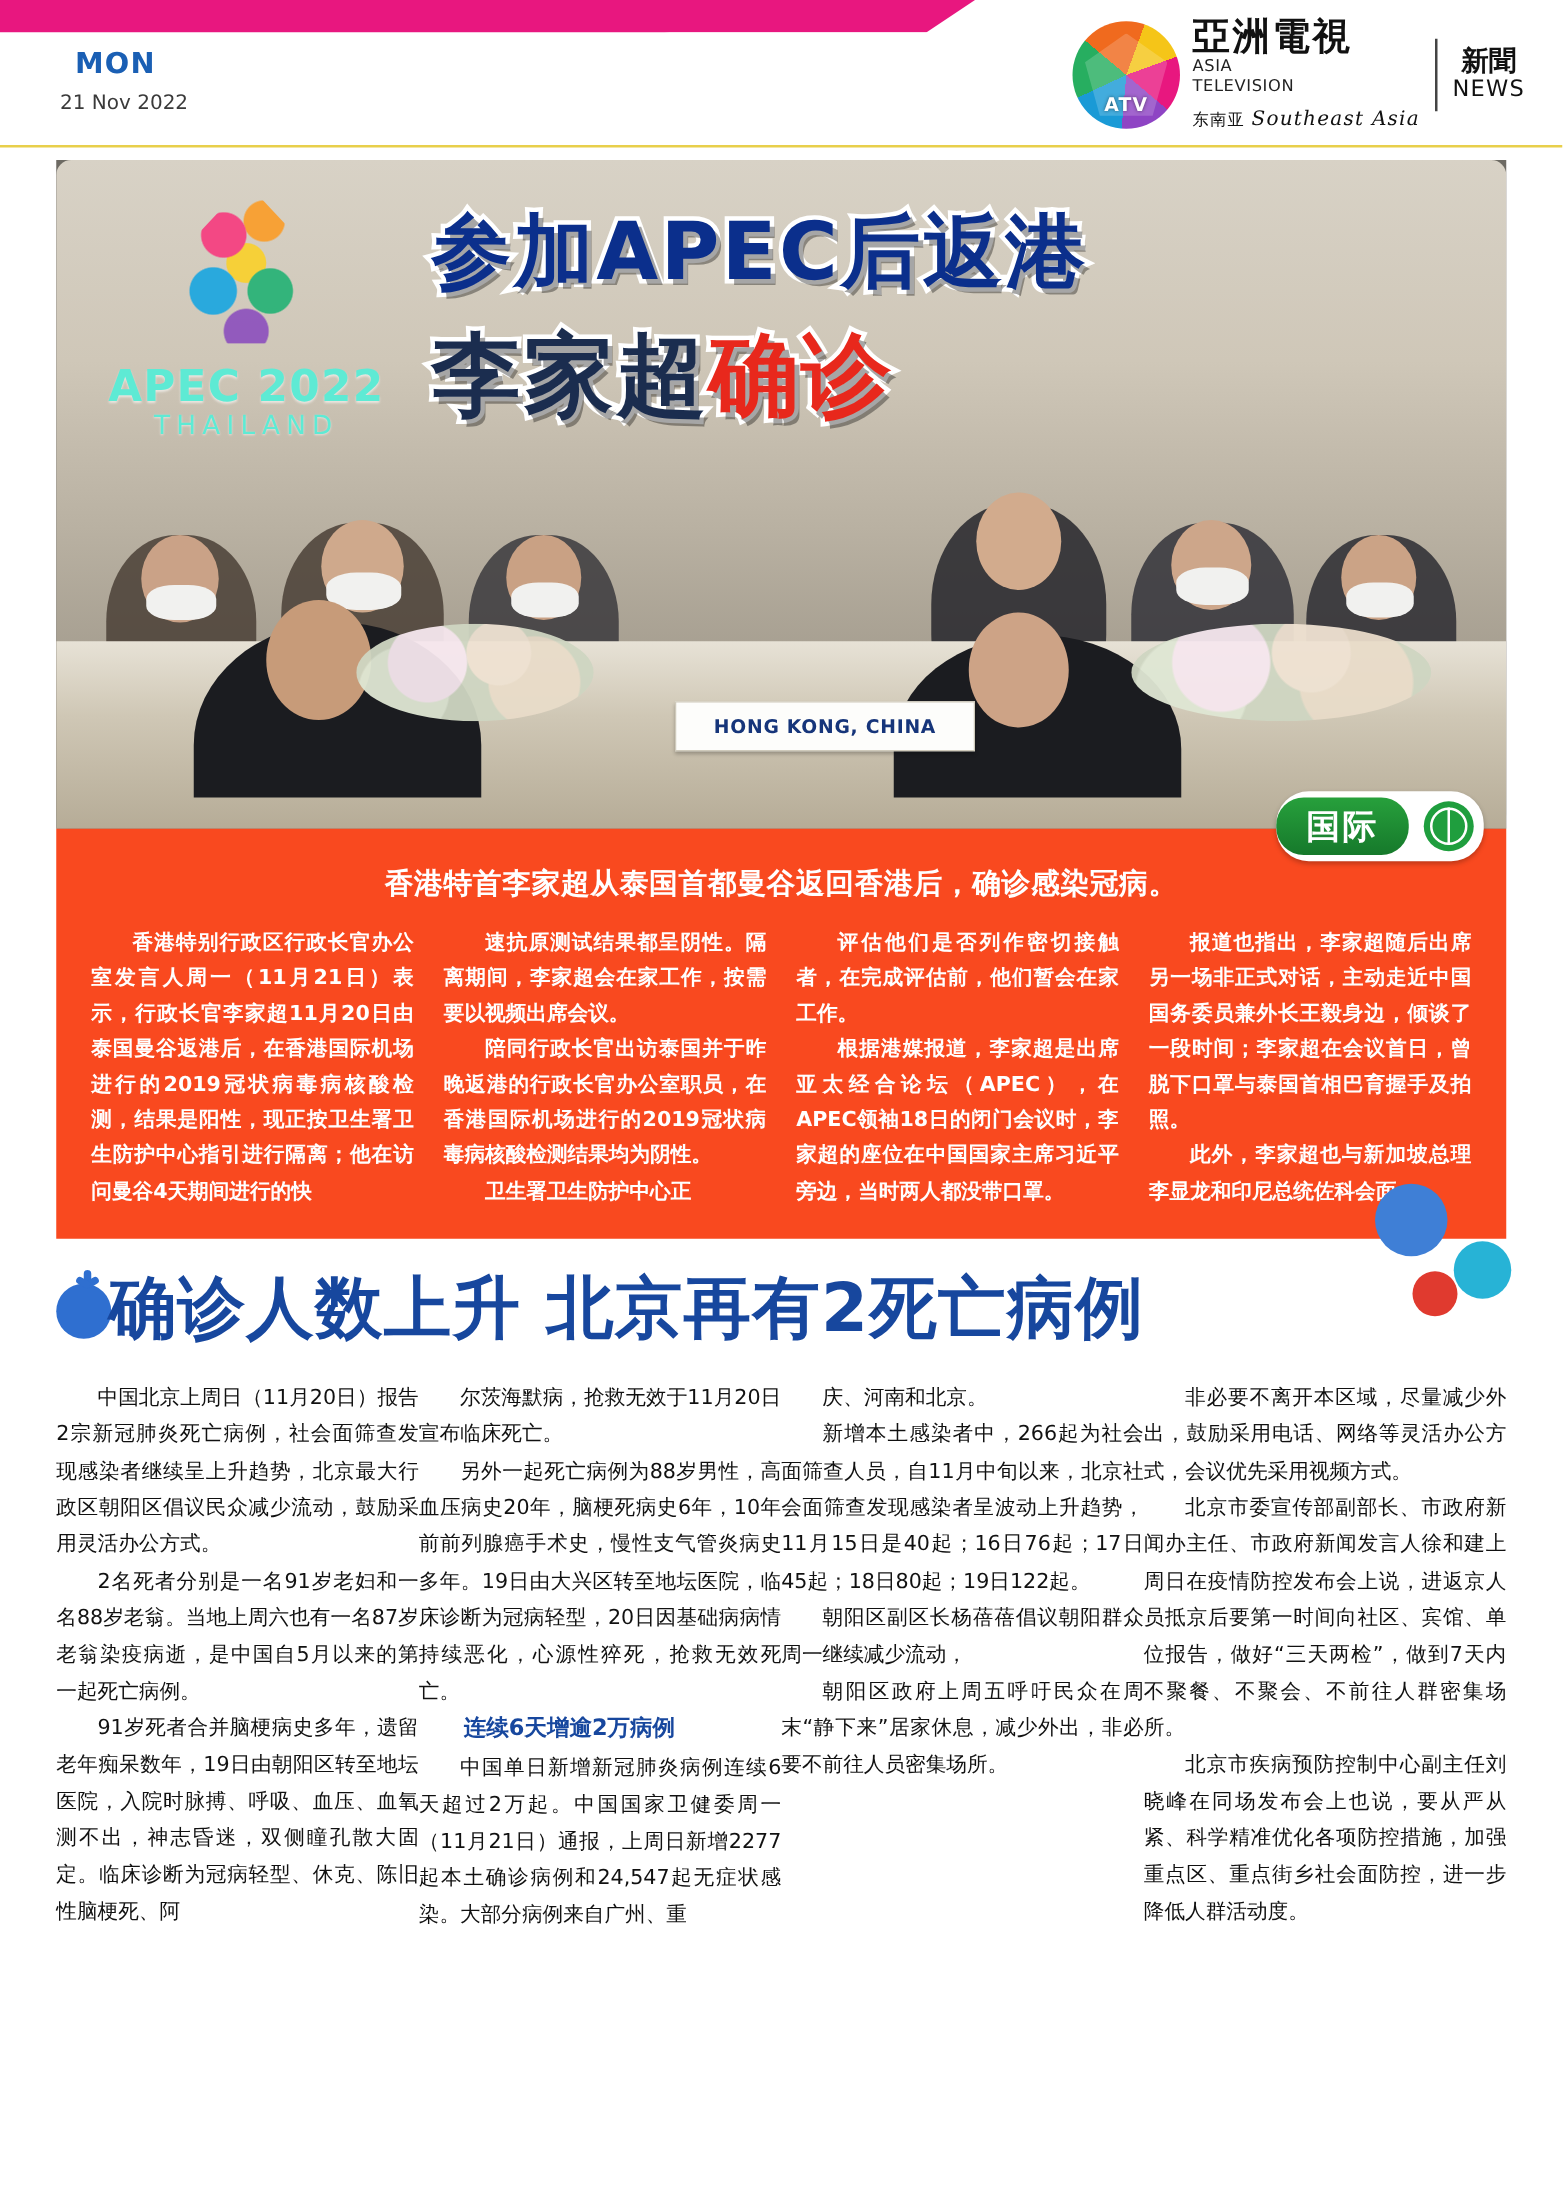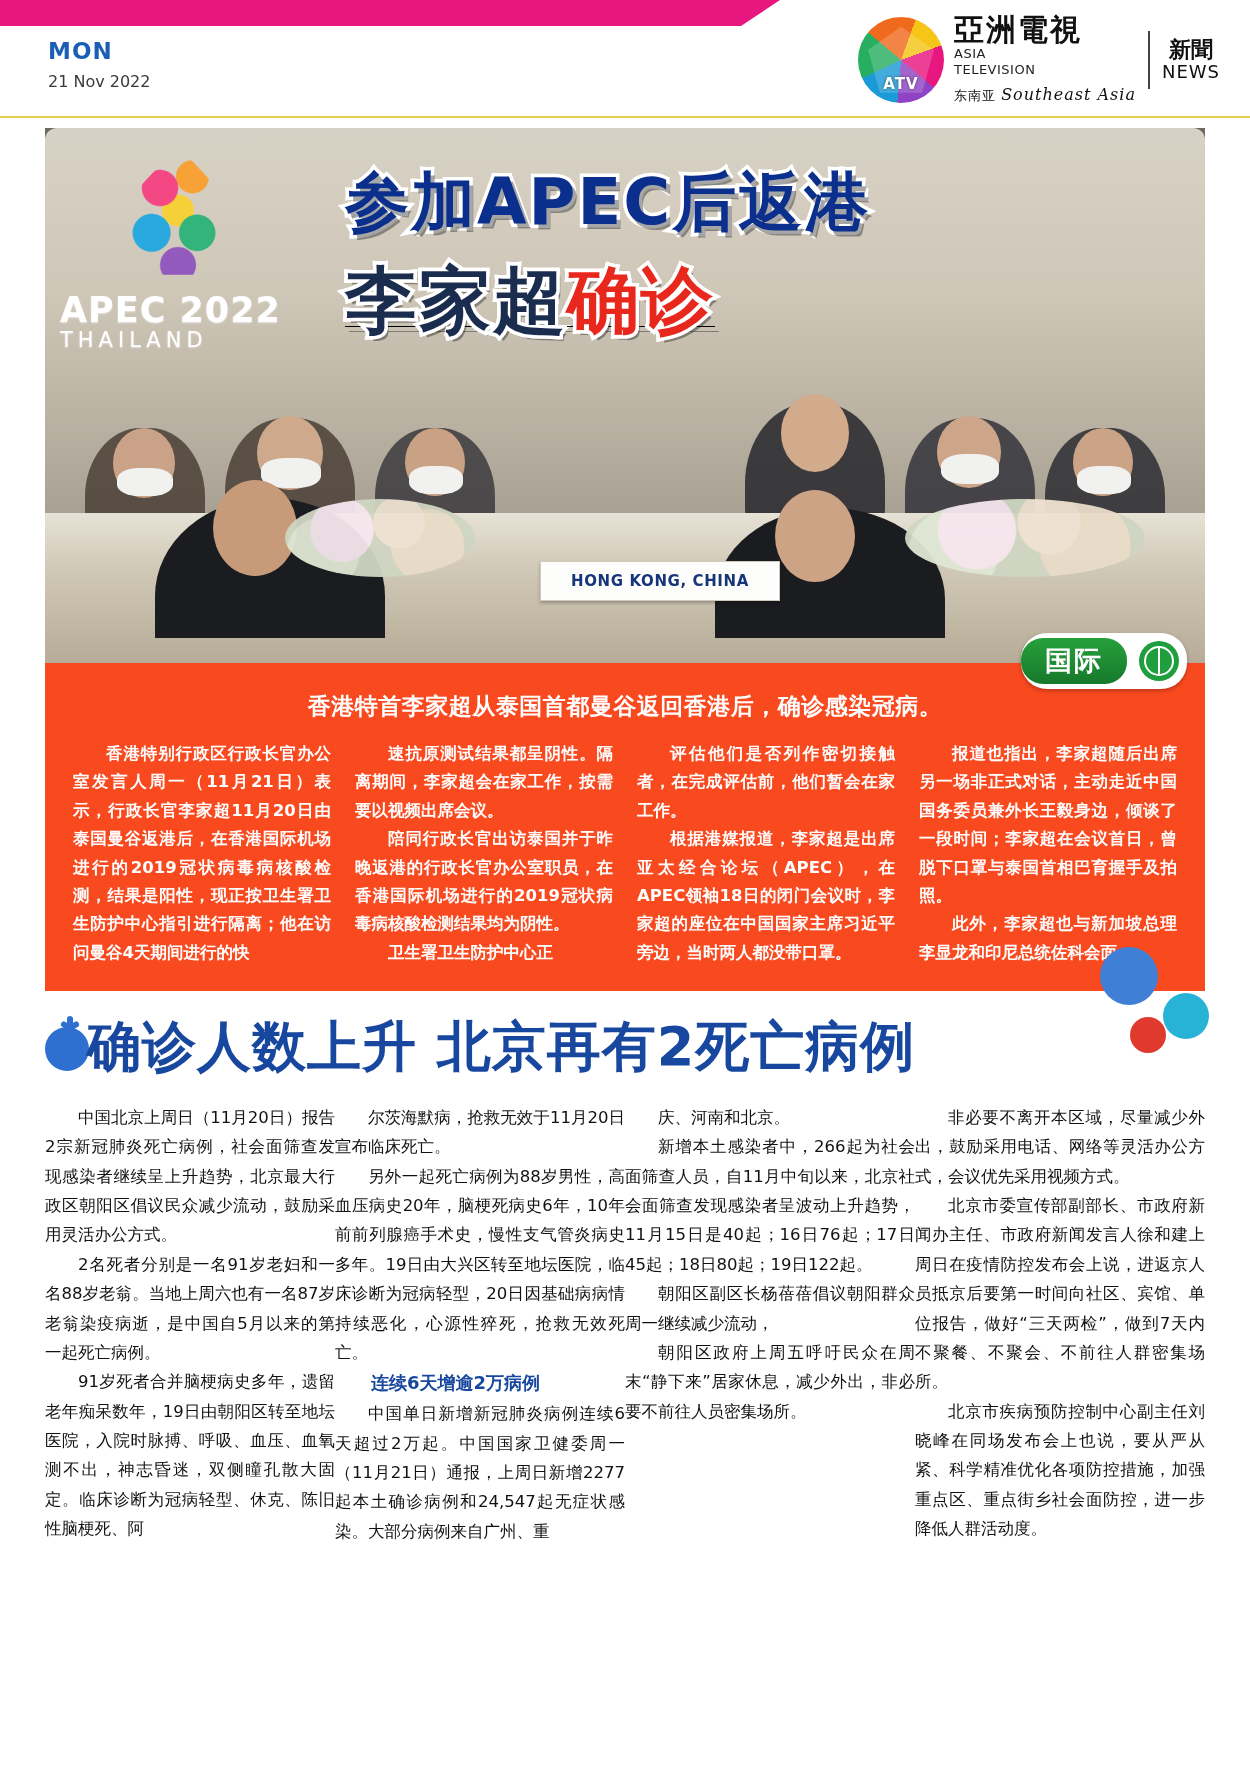--- a/index.html
+++ b/index.html
@@ -28,21 +28,21 @@
   }
   .mast-bar-2 {
     position: absolute;
     top: 0; left: 0;
     width: 780px; height: 26px;
     background: #e8177f;
     clip-path: polygon(0 0, 100% 0, 95% 100%, 0 100%);
   }
   .mast-day {
     position: absolute;
-    left: 48px; top: 38px;
+    left: 60px; top: 38px;
     font-size: 23px;
     font-weight: bold;
     color: #1a5fb4;
     letter-spacing: 1px;
   }
   .mast-date {
     position: absolute;
     left: 48px; top: 72px;
     font-size: 16px;
     color: #3a3a3a;
@@ -184,23 +184,24 @@
     justify-content: center;
     box-shadow: 0 2px 3px rgba(0,0,0,.25);
   }
   .suit {
     position: absolute;
     background: #1b1c20;
     border-radius: 50% 50% 0 0 / 70% 70% 0 0;
   }
   .apec-badge {
     position: absolute;
-    left: 15px; top: 18px;
+    left: 34px; top: 18px;
     width: 236px;
-    color: #ffffff;
+    text-align: center;
+    color: #5eead4;
   }
   .apec-drop {
     width: 120px; height: 140px;
     margin: 0 auto;
     background:
       radial-gradient(circle at 35% 30%, #e9457f 0 14%, transparent 15%),
       radial-gradient(circle at 62% 22%, #f2a03a 0 12%, transparent 13%),
       radial-gradient(circle at 28% 62%, #2aa5d8 0 15%, transparent 16%),
       radial-gradient(circle at 66% 62%, #34b07a 0 15%, transparent 16%),
       radial-gradient(circle at 50% 85%, #8c57b5 0 13%, transparent 14%),
@@ -232,21 +233,21 @@
     font-size: 64px;
     font-weight: bold;
     font-family: "DejaVu Sans", "Liberation Sans", sans-serif;
     color: #0b2f8c;
     -webkit-text-stroke: 7px #ffffff;
     paint-order: stroke fill;
     letter-spacing: 2px;
     line-height: 1.08;
     text-shadow: 4px 5px 0 rgba(0,0,0,.35);
   }
-  .hl-line2 { margin-top: 16px; font-size: 0; text-decoration: underline; }
+  .hl-line2 { margin-top: 16px; font-size: 0; }
   .hl-b {
     font-size: 72px;
     font-weight: bold;
     color: #1b2d4f;
     -webkit-text-stroke: 7px #ffffff;
     paint-order: stroke fill;
     letter-spacing: 2px;
     text-shadow: 4px 5px 0 rgba(0,0,0,.35);
   }
   .hl-r {

